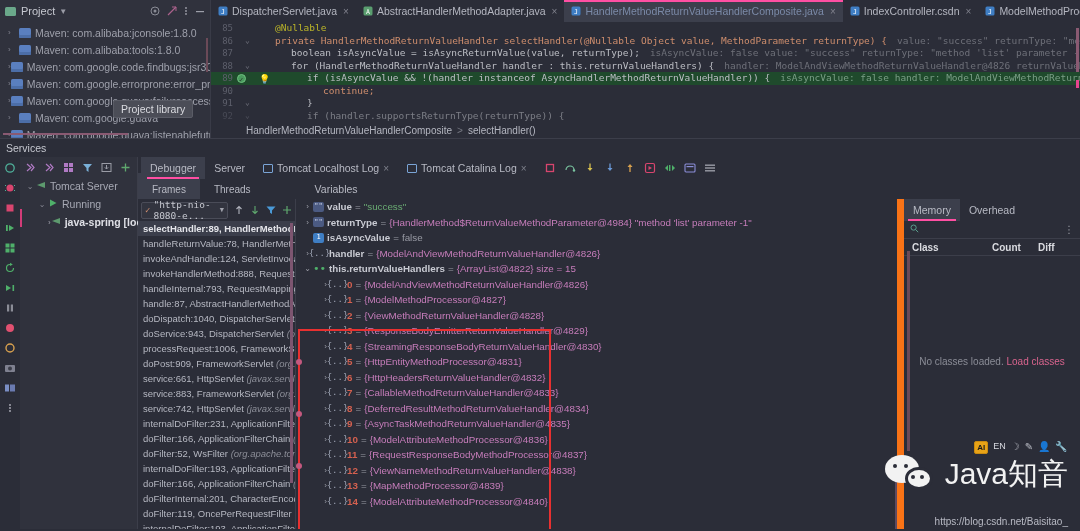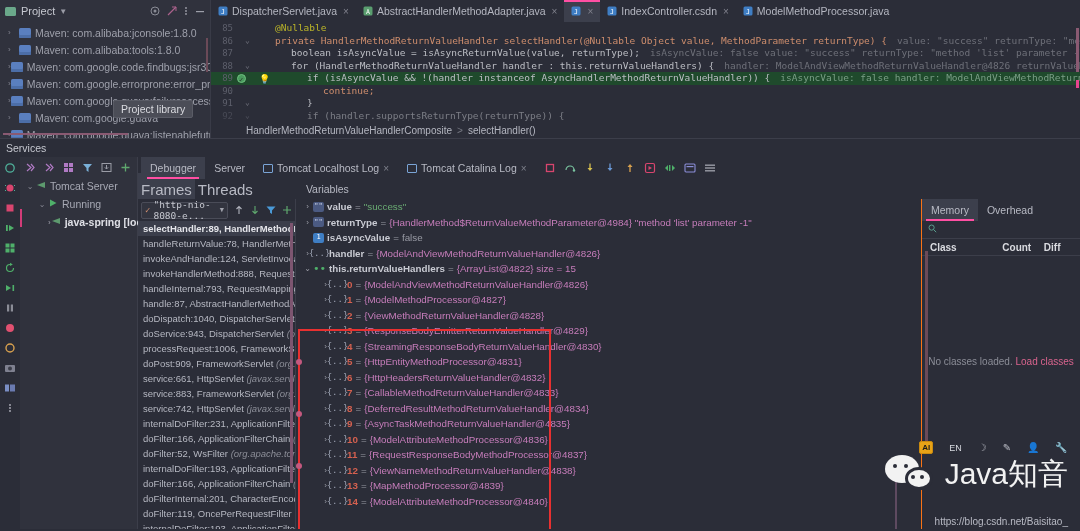--- a/index.html
+++ b/index.html
@@ -117,21 +117,21 @@
   #dbg-tabs { height: 22px; display: flex; align-items: center; padding-left: 3px; }
   .dtab { padding: 0 9px; height: 22px; display: flex; align-items: center; gap: 4px; font-size: 10.5px; color: #b8bac4; position: relative; }
   .dtab.active { background: #3c3f4c; }
   .dtab.active::after { content:""; position:absolute; left:6px; right:6px; bottom:0; height:2px; background:#ff4fa3; }
   .dtab .dclose { color: #7e808b; font-size: 10px; }
   .dtab .logico { width: 10px; height: 9px; border: 1px solid #7aa4d6; border-radius: 1px; }
   #dbg-toolbar { display: flex; align-items: center; gap: 8px; margin-left: 8px; }
   .dt-ico { width: 12px; height: 12px; display:flex; align-items:center; justify-content:center; font-size:11px; }
 
   #dbg-subtabs { height: 20px; display: flex; align-items: center; }
-  .stab { padding: 0 3px; height: 32px; display: flex; align-items: center; font-size: 15px; color: #b8bac4; }
+  .stab { padding: 0 14px; height: 32px; display: flex; align-items: center; font-size: 10px; color: #b8bac4; }
   .stab.active { background: #3c3f4c; }
   #vars-label { margin-left: 50px; font-size: 10.5px; color: #b8bac4; }
 
   
   #frames-col { position: absolute; left: 0; top: 42px; width: 158px; bottom: 0; background: #2b2d38; border-right: 1px solid #3c3e4a; }
   #thread-bar { height: 22px; display: flex; align-items: center; gap: 5px; padding: 0 3px; }
   #thread-select {
     flex: 1; height: 17px; background: #32343f; border: 1px solid #4a4c58; border-radius: 2px;
     display: flex; align-items: center; padding: 0 3px; gap: 3px; font-size: 9.5px; color: #c6c8d0;
     font-family: "DejaVu Sans Mono", monospace;
@@ -167,21 +167,21 @@
   .vstr { color: #6aab73; }
   .vgray { color: #9a9ca6; }
   #red-box {
     position: absolute; left: 2px; top: 130px; width: 253px; height: 255px;
     border: 2px solid #e83030; pointer-events: none;
   }
   #vars-left-marks { position: absolute; left: 0; top: 160px; width: 6px; }
   .vmark { width: 6px; height: 6px; border-radius: 50%; background: #c4597f; margin-bottom: 46px; }
 
   
-  #mem-col { position: absolute; right: 0; top: 42px; width: 159px; bottom: 0; background: #2b2d38; border-left: 1px solid #f97316; margin-left: 24px; }
+  #mem-col { position: absolute; right: 0; top: 42px; width: 183px; bottom: 0; background: #2b2d38; border-left: 7px solid #f97316; margin-left: 24px; }
   #mem-tabs { height: 22px; display: flex; align-items: center; }
   .mtab { padding: 0 9px; height: 22px; display: flex; align-items: center; font-size: 10.5px; color: #b8bac4; position: relative; }
   .mtab.active { background: #3c3f4c; }
   .mtab.active::after { content:""; position:absolute; left:4px; right:4px; bottom:0; height:2px; background:#ff4fa3; }
   #mem-search { height: 18px; display: flex; align-items: center; padding: 0 6px; border-bottom: 1px solid #3c3e4a; gap: 4px; }
   #mem-search .sico { color: #5a9e8d; font-size: 9px; }
   #mem-search .dots { margin-left: auto; color: #9a9ca6; font-size: 10px; }
   #mem-head { height: 17px; display: flex; align-items: center; font-size: 10px; color: #dadbe0; font-weight: bold; border-bottom: 1px solid #3c3e4a; }
   #mem-head .c1 { padding-left: 8px; width: 88px; }
   #mem-head .c2 { width: 46px; }
@@ -197,21 +197,21 @@
   }
   #wechat-logo { position: relative; width: 52px; height: 40px; }
   .bub { position: absolute; background: #f2f2f2; border-radius: 50%; }
   #bub1 { width: 34px; height: 28px; left: 0; top: 0; }
   #bub2 { width: 28px; height: 23px; left: 20px; top: 12px; border: 3px solid #2b2d38; }
   .bdot { position: absolute; width: 4px; height: 4px; border-radius: 50%; background: #2b2d38; }
   #wm-text { font-size: 30px; color: #f2f2f2; letter-spacing: 0px; }
   #wm-url { position: absolute; right: 12px; bottom: 4px; font-size: 10px; color: #b8bac4; }
 
   
-  #tray { position: absolute; right: 12px; bottom: 77px; display: flex; align-items: center; gap: 16px; }
+  #tray { position: absolute; right: 12px; bottom: 77px; display: flex; align-items: flex-start; gap: 5px; }
   #tray .ai-badge {
     background: #e8a317; color: #1b1b1b; font-size: 8px; font-weight: bold;
     padding: 1px 2px; border-radius: 2px; border: 1px solid #c98a10;
   }
   #tray .en { font-size: 9px; color: #d8dae0; }
   .tray-ico { font-size: 10px; color: #b9bbc4; }
   #ide-bottom-strip { position: absolute; left: 0; bottom: 0; width: 1080px; height: 2px; background: #2b2d38; }
   #mem-left-pink { position: absolute; right: 183px; top: 300px; width: 2px; height: 90px; background: #5e4a60; }
 </style>
 </head>
@@ -310,20 +310,21 @@
                 <text x="5" y="7.5" font-size="6.5" fill="#fff" text-anchor="middle" font-family="monospace">A</text>
               </svg></span>
           <span>AbstractHandlerMethodAdapter.java</span>
             <span class="tclose">×</span>
         </div>
         <div class="tab active">
           <span class="ticon"><svg width="10" height="10" viewBox="0 0 10 10">
                 <rect x="0.5" y="0.5" width="9" height="9" rx="1.5" fill="#3f7ec4"></rect>
                 <text x="5" y="7.5" font-size="6.5" fill="#fff" text-anchor="middle" font-family="monospace">J</text>
               </svg></span>
+          <span>HandlerMethodReturnValueHandlerComposite.java</span>
             <span class="tclose">×</span>
         </div>
         <div class="tab">
           <span class="ticon"><svg width="10" height="10" viewBox="0 0 10 10">
                 <rect x="0.5" y="0.5" width="9" height="9" rx="1.5" fill="#3f7ec4"></rect>
                 <text x="5" y="7.5" font-size="6.5" fill="#fff" text-anchor="middle" font-family="monospace">J</text>
               </svg></span>
           <span>IndexController.csdn</span>
             <span class="tclose">×</span>
         </div>

